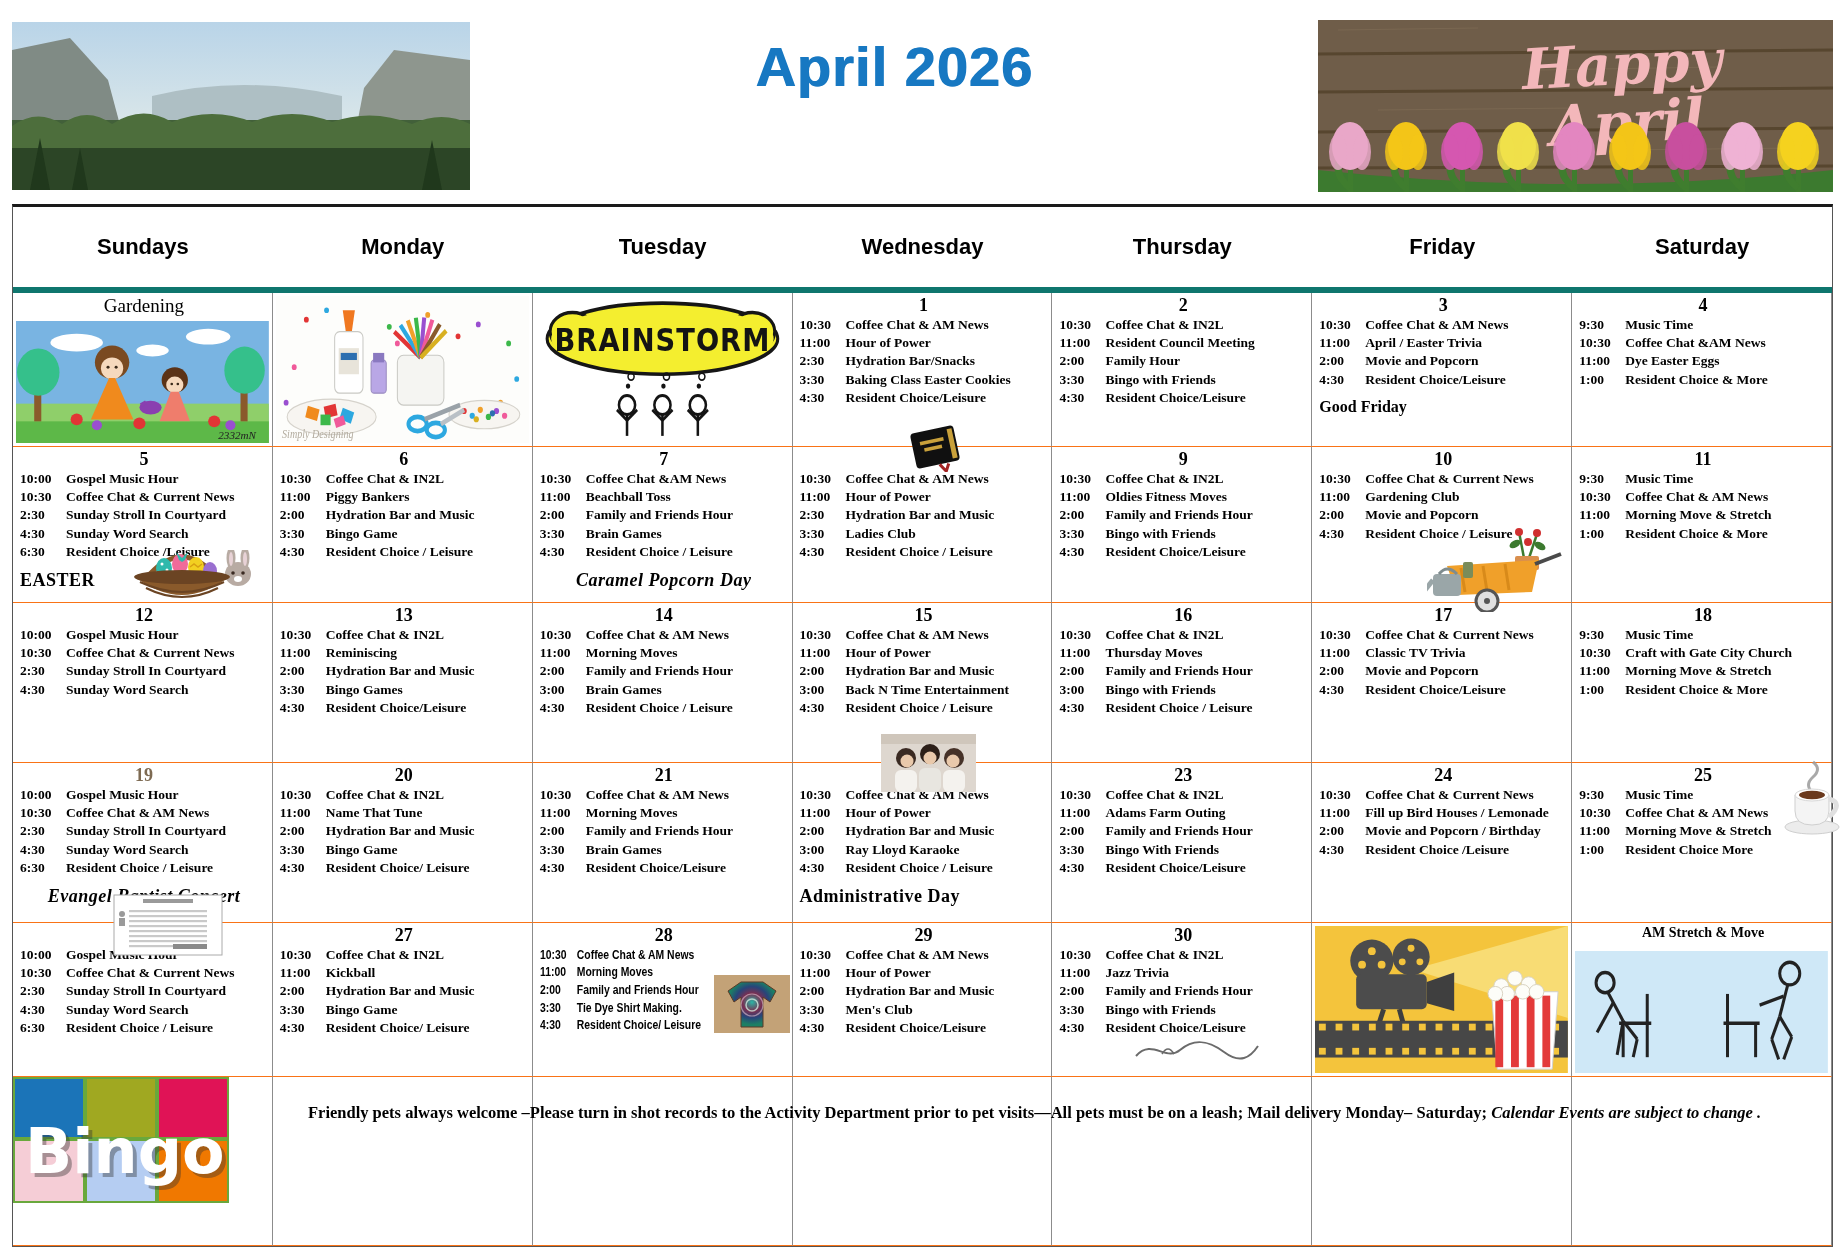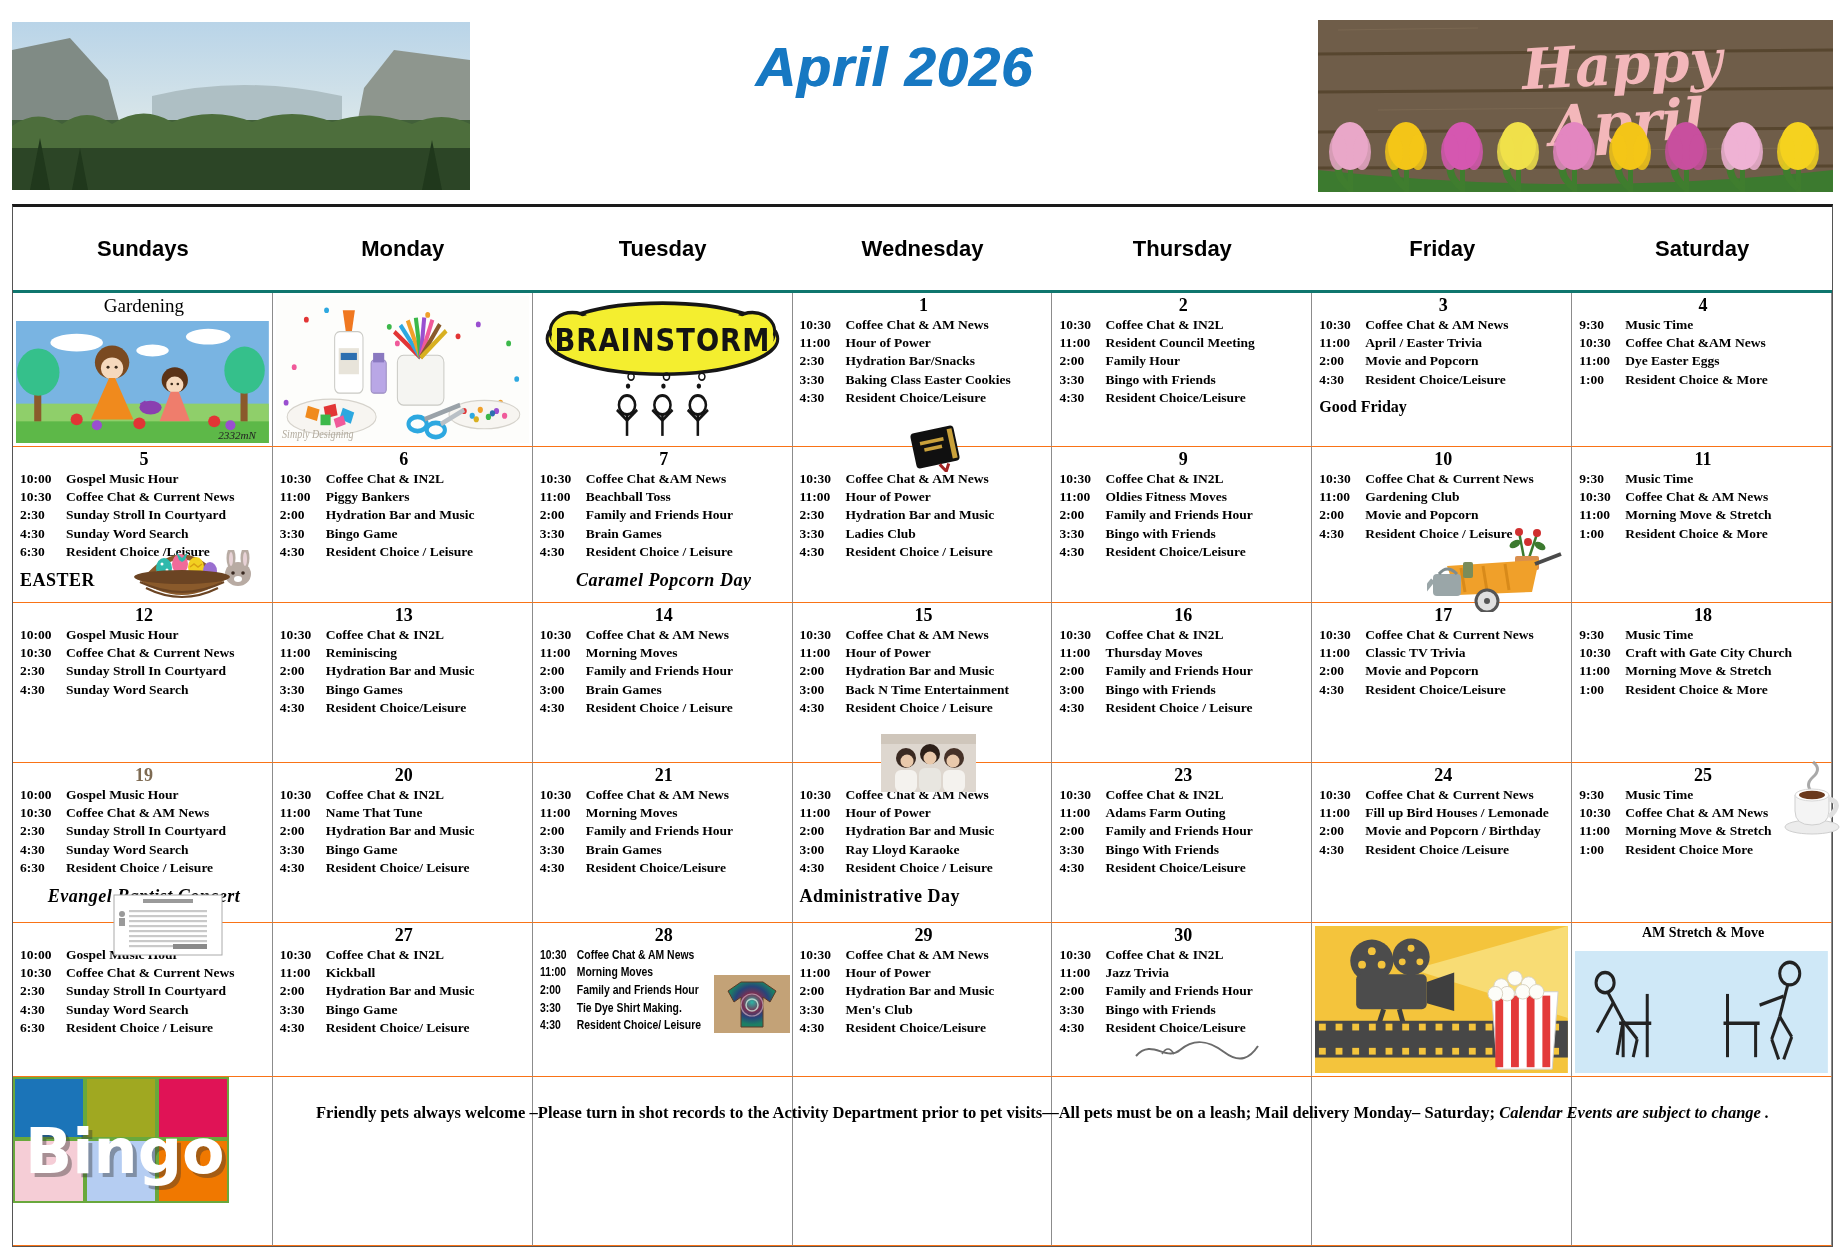--- a/index.html
+++ b/index.html
@@ -3,30 +3,30 @@
 <meta charset="utf-8">
 <style>
   html,body{margin:0;padding:0;background:#fff;}
   .page{position:relative;width:1845px;height:1258px;background:#fff;overflow:hidden;
         font-family:"Liberation Serif",serif;color:#000;}
   
   .photo-yosemite{position:absolute;left:12px;top:22px;width:458px;height:168px;}
   .banner{position:absolute;left:1318px;top:20px;width:515px;height:172px;}
   .photo-yosemite svg,.banner svg,.fill svg,.imgbox svg,.bingo svg{width:100%;height:100%;display:block;}
   .title{position:absolute;left:470px;top:34px;width:848px;text-align:center;color:#1778c2;
-         font-family:"Liberation Sans",sans-serif;font-weight:bold;font-style:italic;font-size:56px;
+         font-family:"Liberation Sans",sans-serif;font-weight:bold;font-size:56px;
          letter-spacing:1px;text-shadow:1px 0 0 #1778c2;}
   .subtitle{position:absolute;left:430px;top:122px;width:928px;text-align:center;color:#1d86d2;
          font-family:"Liberation Sans",sans-serif;font-size:36px;}
   
   .cal{position:absolute;left:12px;top:204px;width:1821px;height:1043px;box-sizing:border-box;
        border:1px solid #555;border-top:3px solid #1a1a1a;display:grid;
        grid-template-columns:repeat(7,1fr);
        grid-template-rows:86px 154px 156px 160px 160px 154px 1fr;}
-  .hcell{box-sizing:border-box;border-bottom:3px solid #0f766e;display:flex;align-items:center;
+  .hcell{box-sizing:border-box;border-bottom:6px solid #0f766e;display:flex;align-items:center;
          justify-content:center;font-family:"Liberation Sans",sans-serif;font-weight:bold;font-size:22px;}
   .cell{position:relative;box-sizing:border-box;border-right:1px solid #8c8c8c;border-bottom:1px solid #f97316;
         padding:2px 4px 2px 7px;}
   .cell:nth-child(7n+1){}
   .daynum{text-align:center;font-weight:bold;font-size:18px;line-height:1.15;}
   .ev{display:flex;font-weight:bold;font-size:13.5px;line-height:1.36;white-space:nowrap;}
   .ev .t{min-width:46px;}
   .fn{font-weight:bold;font-size:16px;margin-top:9px;}
   .fn.center{text-align:center;font-style:italic;}
   .fn.gap{font-family:Liberation Serif, serif;}
@@ -39,21 +39,21 @@
   .imgbox{position:absolute;z-index:3;}
   .img-bible{bottom:-26px;left:44%;width:58px;height:50px;}
   .img-basket{bottom:-6px;right:2px;width:150px;height:58px;}
   .img-cart{bottom:-10px;right:4px;width:140px;height:92px;}
   .img-photo{bottom:-30px;left:88px;width:95px;height:58px;}
   .img-wordsearch{bottom:-34px;left:100px;width:110px;height:62px;}
   .img-coffee{top:-4px;right:-14px;width:62px;height:76px;}
   .img-tiedye{top:52px;right:2px;width:76px;height:58px;}
   .img-squiggle{bottom:14px;left:80px;width:130px;height:26px;}
   .bingo{position:absolute;left:0;top:0;width:216px;height:126px;}
-  .note{position:absolute;left:316px;top:1098px;width:1500px;font-weight:bold;font-size:16.5px;
+  .note{position:absolute;left:308px;top:1098px;width:1500px;font-weight:bold;font-size:16.5px;
         line-height:1.85;z-index:4;}
   .note .it{font-style:italic;}
 </style>
 </head>
 <body>
 
 <div class="page">
   <div class="photo-yosemite" id="ph-yosemite">
       <svg viewBox="0 0 458 168" preserveAspectRatio="none">
         <defs>

